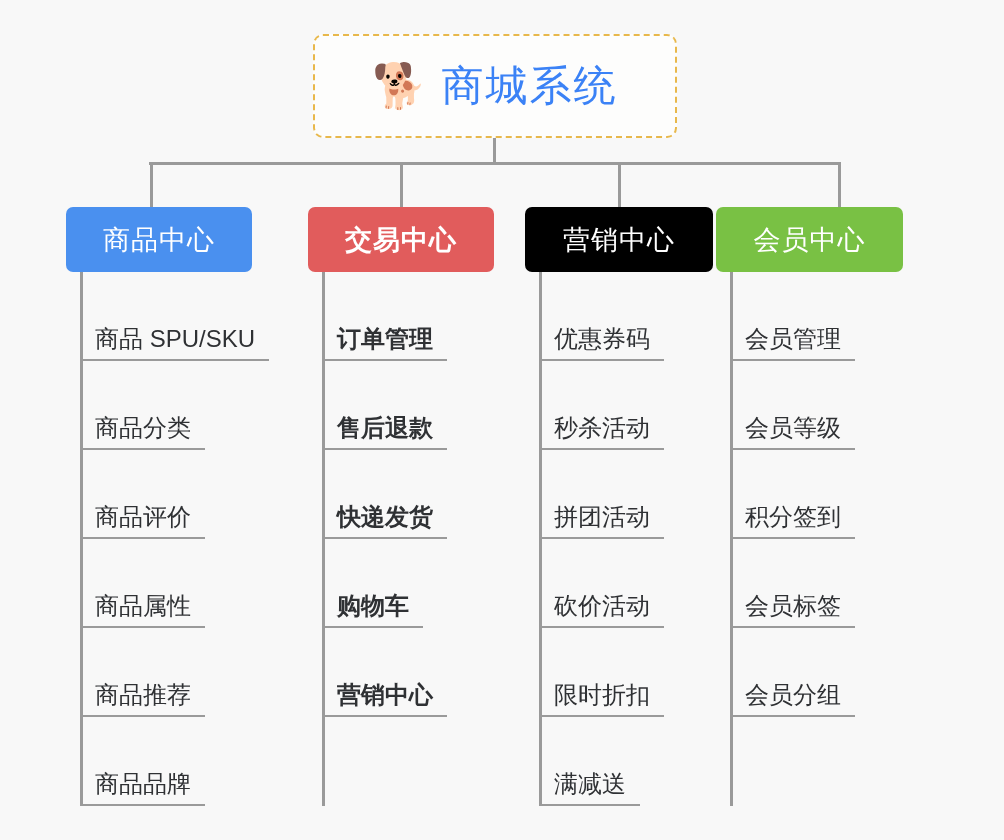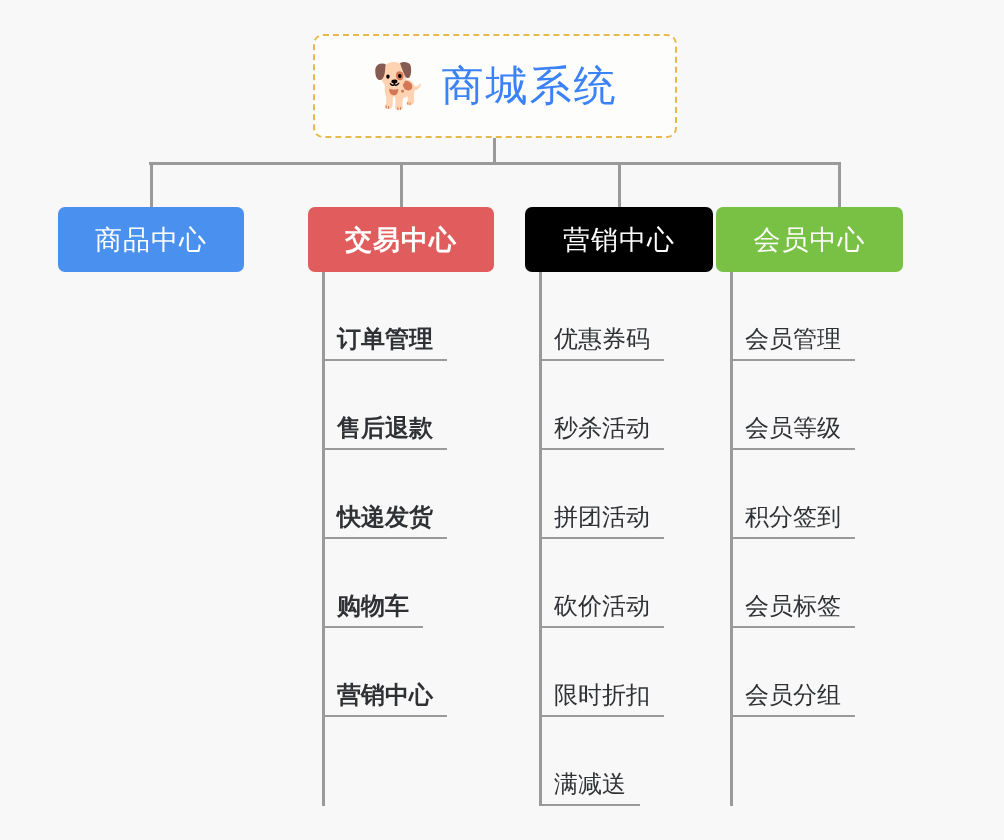--- a/index.html
+++ b/index.html
@@ -136,23 +136,44 @@
   <div class="conn conn-bus"></div>
 
   <div id="drops">
       <div class="conn conn-drop" style="left: 150px;"></div>
       <div class="conn conn-drop" style="left: 400px;"></div>
       <div class="conn conn-drop" style="left: 618px;"></div>
       <div class="conn conn-drop" style="left: 838px;"></div>
     </div>
 
   <div id="columns">
-      <div class="column" style="left: 58px; width: 186px;">
+      <div class="column" style="left: 66px; width: 186px;">
         <div class="col-card" style="background: rgb(74, 144, 239);">
           <span>商品中心</span>
+        </div>
+        <div class="col-children">
+          <div class="col-spine" style="height: 534px;"></div>
+          <div class="leaf">
+            <span class="leaf-inner">商品 SPU/SKU</span>
+          </div>
+          <div class="leaf">
+            <span class="leaf-inner">商品分类</span>
+          </div>
+          <div class="leaf">
+            <span class="leaf-inner">商品评价</span>
+          </div>
+          <div class="leaf">
+            <span class="leaf-inner">商品属性</span>
+          </div>
+          <div class="leaf">
+            <span class="leaf-inner">商品推荐</span>
+          </div>
+          <div class="leaf">
+            <span class="leaf-inner">商品品牌</span>
+          </div>
         </div>
       </div>
       <div class="column" style="left: 308px; width: 186px; font-weight: bold;">
         <div class="col-card" style="background: rgb(225, 92, 92);">
           <span>交易中心</span>
         </div>
         <div class="col-children">
           <div class="col-spine" style="height: 534px;"></div>
           <div class="leaf">
             <span class="leaf-inner">订单管理</span>

